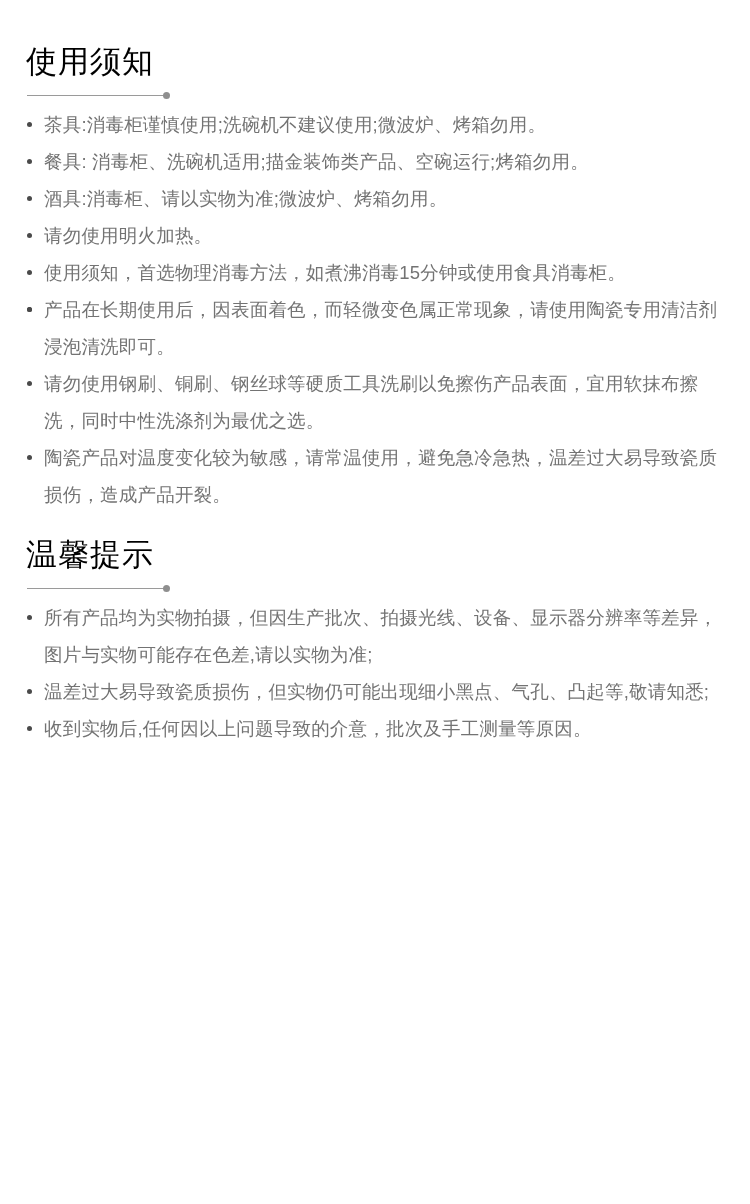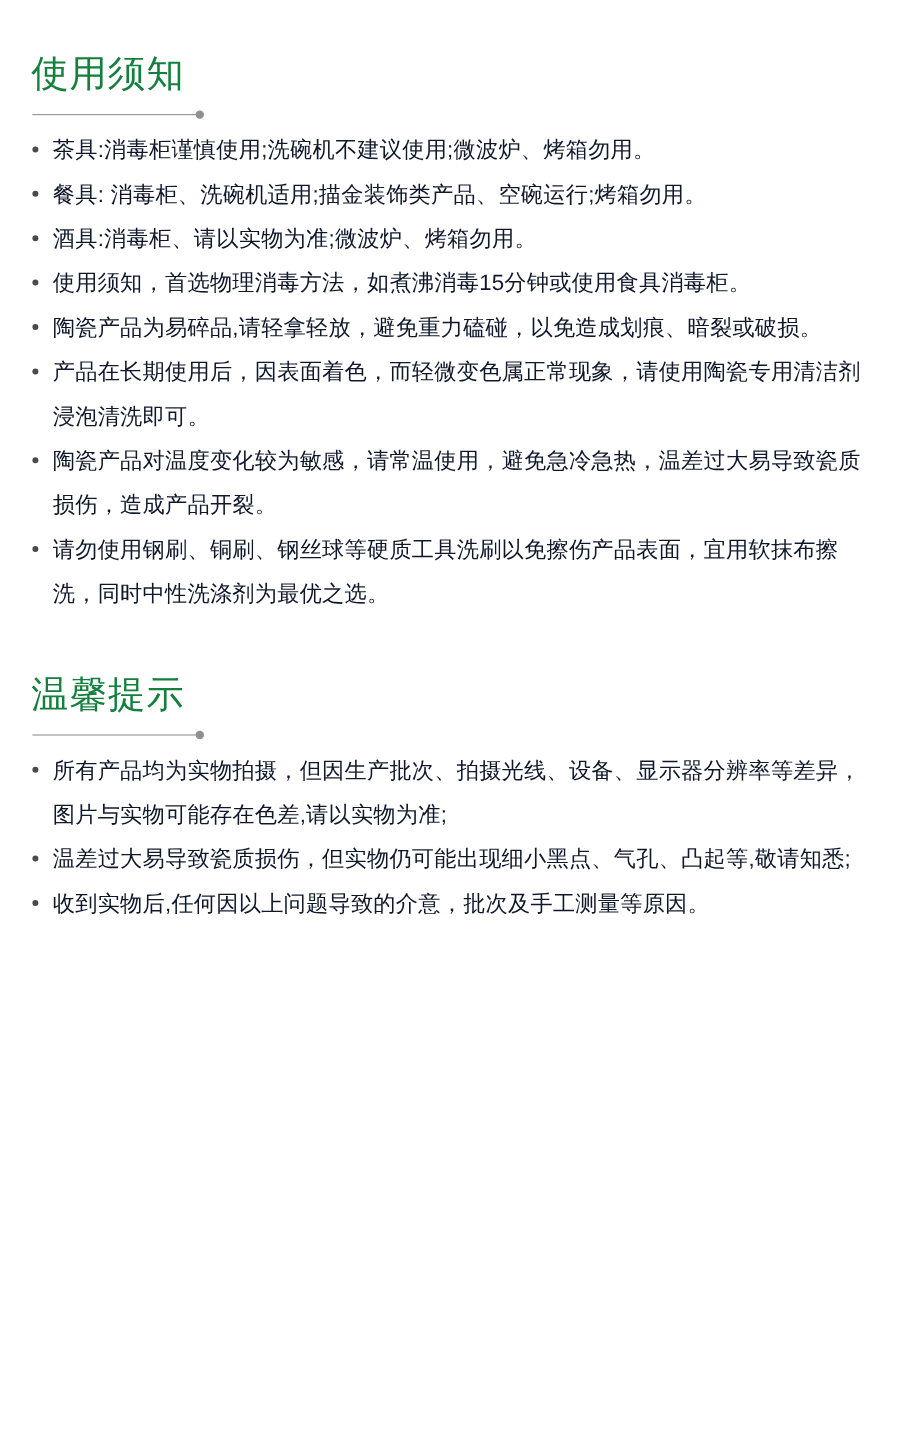--- a/index.html
+++ b/index.html
@@ -24,21 +24,21 @@
 
   
   .section-head {
     margin: 0 0 0 0;
     padding: 0 0 0 2px;
   }
   .section-title {
     font-size: 31px;
     line-height: 44px;
     font-weight: 400;
-    color: #15803d;
+    color: #000000;
     letter-spacing: 1px;
     margin: 0;
     padding: 0 0 0 2px;
   }
   .title-rule {
     position: relative;
     height: 20px;
     margin: 2px 0 0 3px;
     width: 146px;
   }
@@ -64,21 +64,21 @@
   ul.blist {
     list-style: none;
     margin: 0;
     padding: 0;
   }
   ul.blist li {
     position: relative;
     padding-left: 22px;
     font-size: 18.5px;
     line-height: 37px;
-    color: #0f172a;
+    color: #737373;
     letter-spacing: 0.2px;
   }
   ul.blist li .bullet {
     position: absolute;
     left: 5px;
     top: 16px;
     width: 5px;
     height: 5px;
     border-radius: 50%;
     background: #4a4a4a;
@@ -111,21 +111,21 @@
   }
   .group-2 li {
     line-height: 38px;
   }
   .group-3 {
     margin-top: 36px;
   }
   .group-3 li {
     line-height: 38px;
   }
-  .head-2 { margin-top: 44px; }
+  .head-2 { margin-top: 20px; }
 </style>
 </head>
 <body>
 
 <div class="page">
 
   <div class="section-head">
     <h1 class="section-title">使用须知</h1>
     <div class="title-rule">
       <span class="line"></span>
@@ -144,37 +144,40 @@
     </li>
     <li>
       <span class="bullet"></span>
       <span>酒具:消毒柜、请以实物为准;微波炉、烤箱勿用。</span>
     </li>
   </ul>
 
   <ul class="blist group-2">
     <li>
       <span class="bullet"></span>
+      <span>请勿使用明火加热。</span>
+    </li>
+    <li>
+      <span class="bullet"></span>
       <span>使用须知，首选物理消毒方法，如煮沸消毒15分钟或使用食具消毒柜。</span>
     </li>
     <li>
       <span class="bullet"></span>
-      <span>陶瓷产品为易碎品,请轻拿轻放，避免重力磕碰，以免造成划痕、暗裂或破损。</span>
     </li>
     <li>
       <span class="bullet"></span>
       <span>产品在长期使用后，因表面着色，而轻微变色属正常现象，请使用陶瓷专用清洁剂浸泡清洗即可。</span>
     </li>
     <li>
       <span class="bullet"></span>
+      <span>请勿使用钢刷、铜刷、钢丝球等硬质工具洗刷以免擦伤产品表面，宜用软抹布擦洗，同时中性洗涤剂为最优之选。</span>
+    </li>
+    <li>
+      <span class="bullet"></span>
       <span>陶瓷产品对温度变化较为敏感，请常温使用，避免急冷急热，温差过大易导致瓷质损伤，造成产品开裂。</span>
-    </li>
-    <li>
-      <span class="bullet"></span>
-      <span>请勿使用钢刷、铜刷、钢丝球等硬质工具洗刷以免擦伤产品表面，宜用软抹布擦洗，同时中性洗涤剂为最优之选。</span>
     </li>
   </ul>
 
   <div class="section-head head-2">
     <h1 class="section-title">温馨提示</h1>
     <div class="title-rule">
       <span class="line"></span>
       <span class="dot"></span>
     </div>
   </div>

